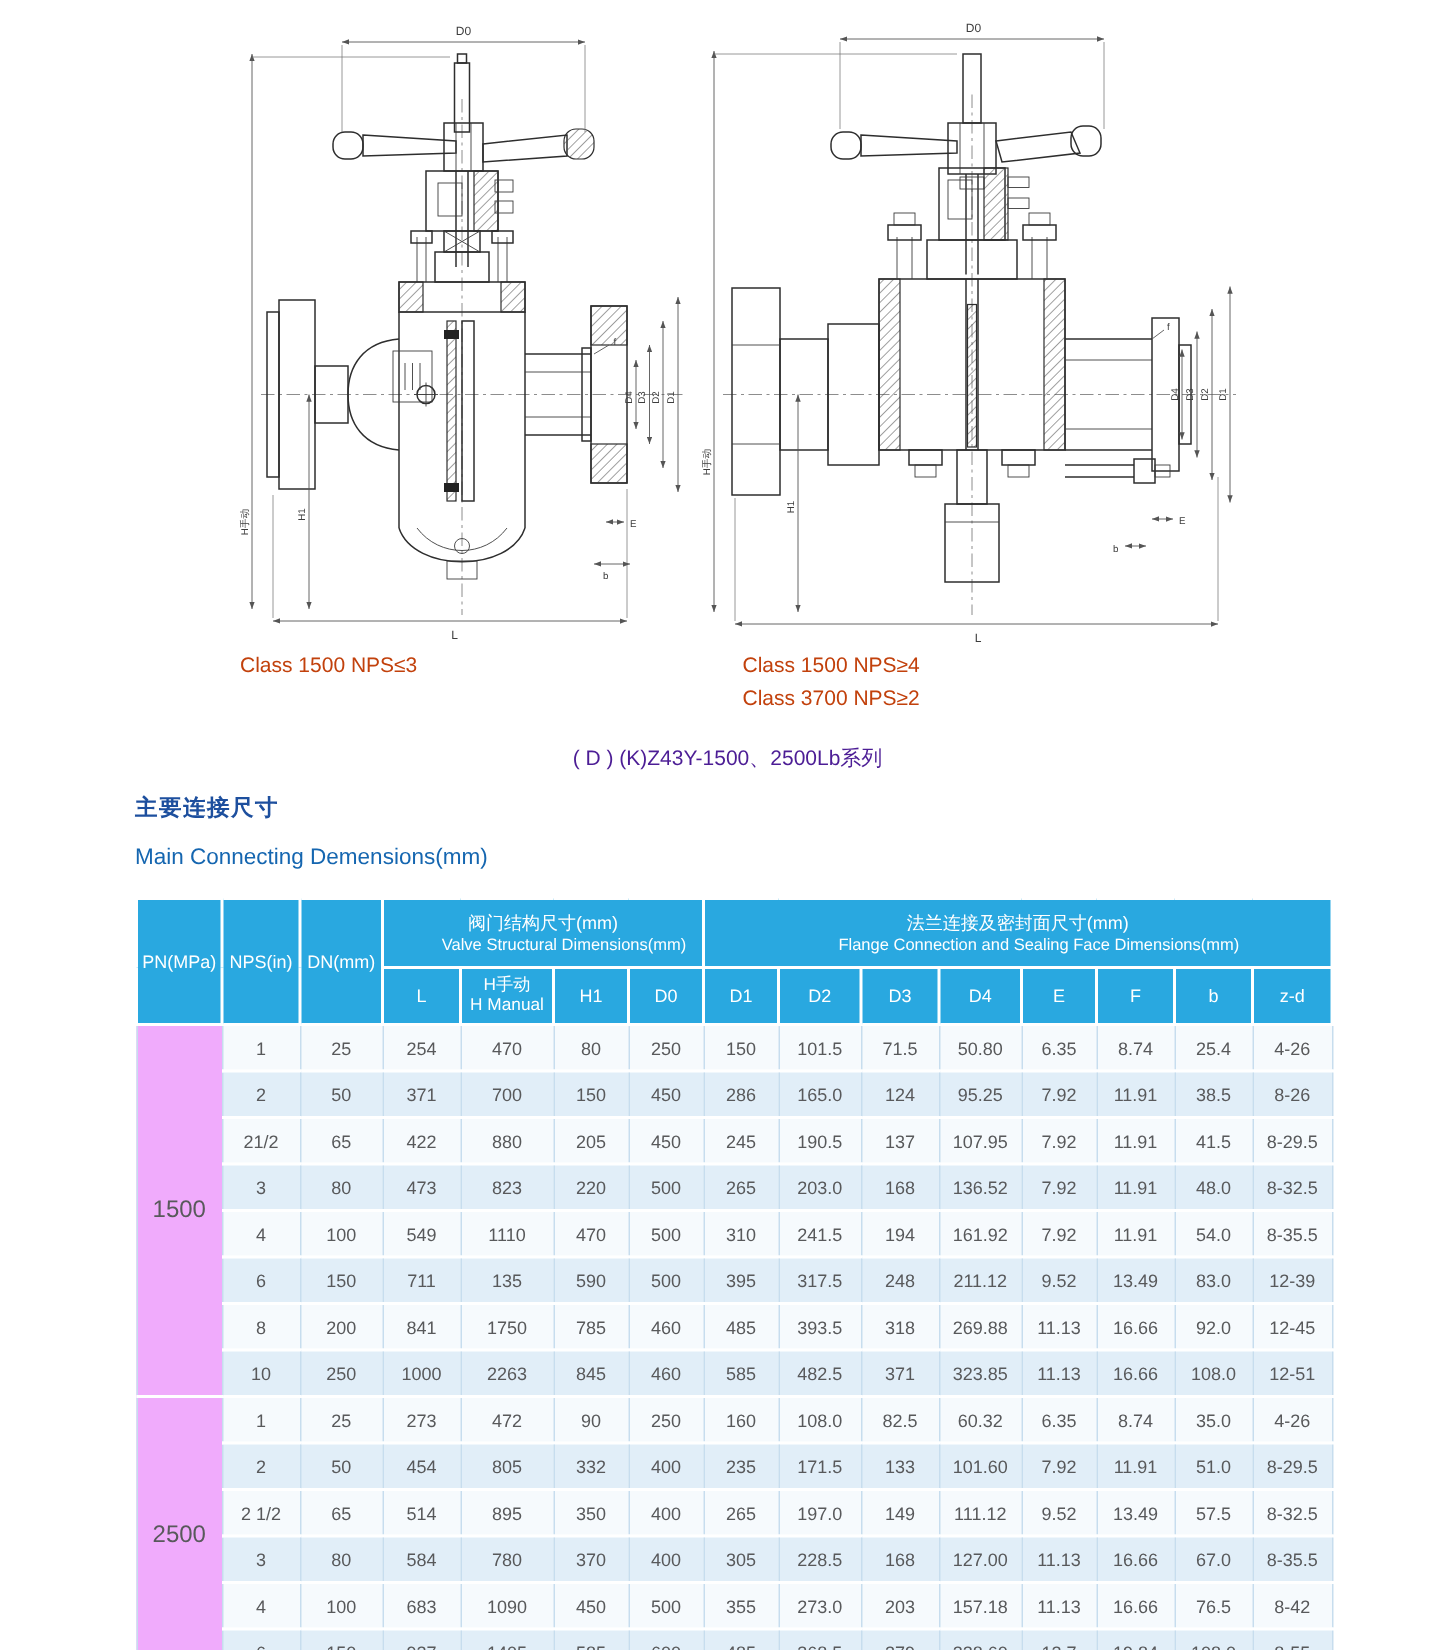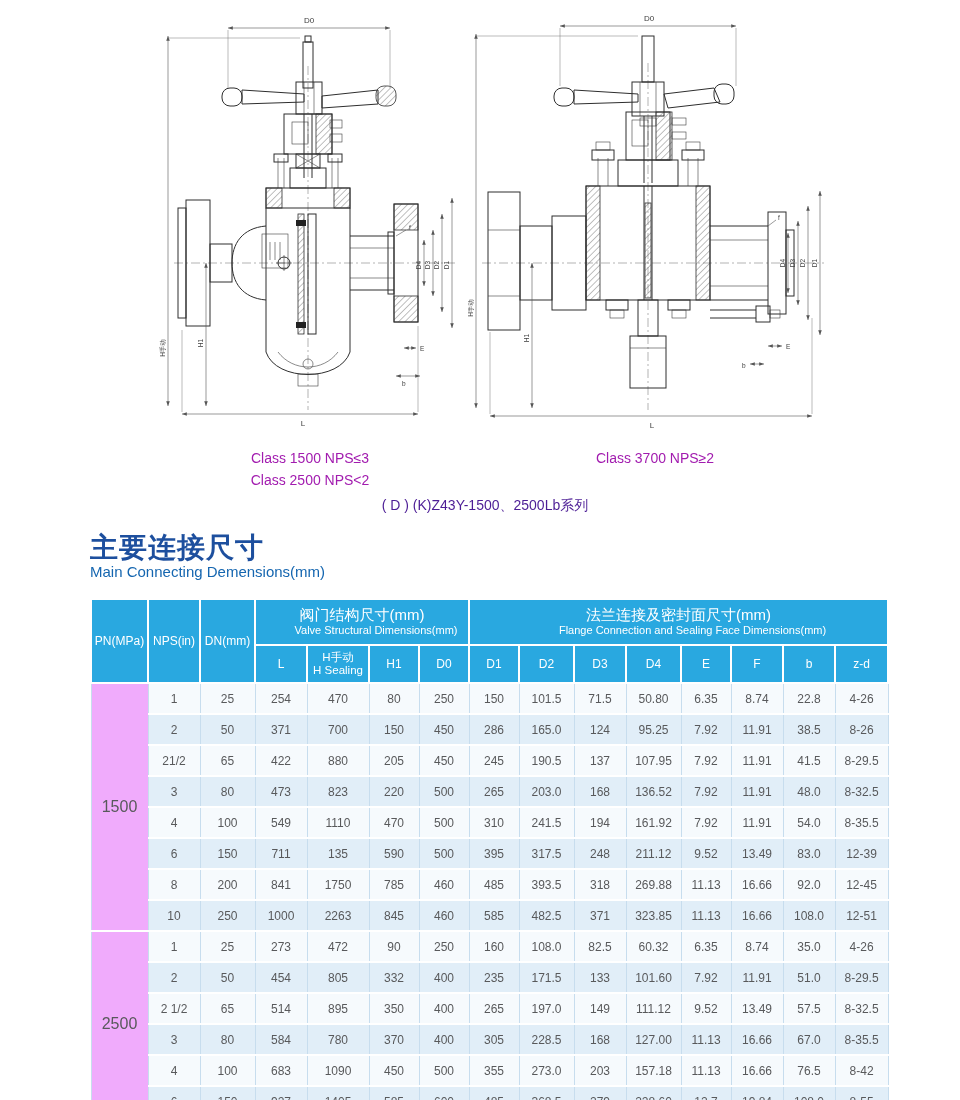--- a/index.html
+++ b/index.html
@@ -14,36 +14,36 @@
   .thin{stroke:#3c3c3c;stroke-width:.6;fill:none;}
   .dim{stroke:#555;stroke-width:.6;fill:none;}
   .ext{stroke:#777;stroke-width:.5;fill:none;}
   .cl{stroke:#808080;stroke-width:.6;fill:none;stroke-dasharray:9 3 2 3;}
   .hatchfill{fill:url(#h1);stroke:#2e2e2e;stroke-width:.8;}
   .hatchfill2{fill:url(#h2);stroke:#2e2e2e;stroke-width:.8;}
   .dimtxt{font-size:8px;fill:#3d3d3d;font-family:"Liberation Sans",sans-serif;}
   .dimtxt-s{font-size:6.5px;fill:#3d3d3d;font-family:"Liberation Sans",sans-serif;}
   .seal{fill:#222;stroke:none;}
   
-  .caption{position:absolute;width:300px;text-align:center;color:#a21caf;
-           font-size:14px;line-height:22px;margin-top:15px;}
+  .caption{position:absolute;width:300px;text-align:left;color:#c2410c;
+           font-size:14px;line-height:22px;}
   #cap-left{left:160px;top:432px;}
   #cap-right{left:495px;top:432px;width:320px;}
   .series-caption{position:absolute;left:90px;top:497px;width:790px;text-align:center;
                   color:#4c1d95;font-size:14px;}
   .sec-title{position:absolute;left:90px;top:529px;color:#1d4f9e;
-             font-size:28px;font-weight:bold;letter-spacing:1px;}
+             font-size:15px;font-weight:bold;letter-spacing:1px;}
   .sec-sub{position:absolute;left:90px;top:563px;color:#1566b0;font-size:15px;}
   
   .tbl-wrap{position:absolute;left:90px;top:598px;width:790px;}
   table{border-collapse:collapse;table-layout:fixed;width:789px;}
   th{background:#29a8e0;color:#fff;font-weight:normal;border:2px solid #fff;
      text-align:center;vertical-align:middle;padding:0;}
   th.corner{font-size:12px;}
-  .gh-zh{font-size:15px;line-height:16px;}
+  .gh-zh{font-size:12px;line-height:16px;}
   .gh-en{font-size:11px;line-height:14px;padding-left:28px;}
   thead tr.r1 th{height:44px;}
   thead tr.r2 th{height:36px;font-size:12px;}
   .sub2{font-size:11.5px;line-height:13px;}
   tbody td{height:27px;text-align:center;vertical-align:middle;color:#58595b;
            font-size:12px;border-right:1px solid #c7ddee;border-left:1px solid #c7ddee;
            border-top:2px solid #fff;border-bottom:2px solid #fff;}
   tbody tr{background:#f6fafd;}
   tbody tr.alt{background:#e1eef8;}
   td.pn-cell{background:#f0abfc;font-size:16px;color:#58595b;text-align:center;}
@@ -311,23 +311,23 @@
         <line class="dim" x1="300" y1="338" x2="314" y2="338" marker-start="url(#ar2)" marker-end="url(#ar2)"></line>
         <text class="dimtxt-s" x="318" y="341">E</text>
         <line class="dim" x1="282" y1="356" x2="296" y2="356" marker-start="url(#ar2)" marker-end="url(#ar2)"></line>
         <text class="dimtxt-s" x="274" y="360">b</text>
       </g>
     </svg>
   </div>
 
   <div class="caption" id="cap-left">
     <div>Class 1500 NPS≤3</div>
-    <div>Class 2500 NPS&lt;2</div>
   </div>
   <div class="caption" id="cap-right">
+    <div>Class 1500 NPS≥4</div>
     <div>Class 3700 NPS≥2</div>
   </div>
   <div class="series-caption">( D ) (K)Z43Y-1500、2500Lb系列</div>
 
   <div class="sec-title">主要连接尺寸</div>
   <div class="sec-sub">Main Connecting Demensions(mm)</div>
 
   <div class="tbl-wrap">
     <table>
       <colgroup>
@@ -358,21 +358,21 @@
           </th>
           <th colspan="8">
             <div class="gh-zh">法兰连接及密封面尺寸(mm)</div>
             <div class="gh-en">Flange Connection and Sealing Face Dimensions(mm)</div>
           </th>
         </tr>
         <tr class="r2">
           <th>L</th>
           <th>
             <div class="sub2">H手动</div>
-            <div class="sub2">H Sealing</div>
+            <div class="sub2">H Manual</div>
           </th>
           <th>H1</th>
           <th>D0</th>
           <th>D1</th>
           <th>D2</th>
           <th>D3</th>
           <th>D4</th>
           <th>E</th>
           <th>F</th>
           <th>b</th>
@@ -387,21 +387,21 @@
             <td>254</td>
             <td>470</td>
             <td>80</td>
             <td>250</td>
             <td>150</td>
             <td>101.5</td>
             <td>71.5</td>
             <td>50.80</td>
             <td>6.35</td>
             <td>8.74</td>
-            <td>22.8</td>
+            <td>25.4</td>
             <td>4-26</td>
           </tr>
           <tr class="alt">
             <td>2</td>
             <td>50</td>
             <td>371</td>
             <td>700</td>
             <td>150</td>
             <td>450</td>
             <td>286</td>

